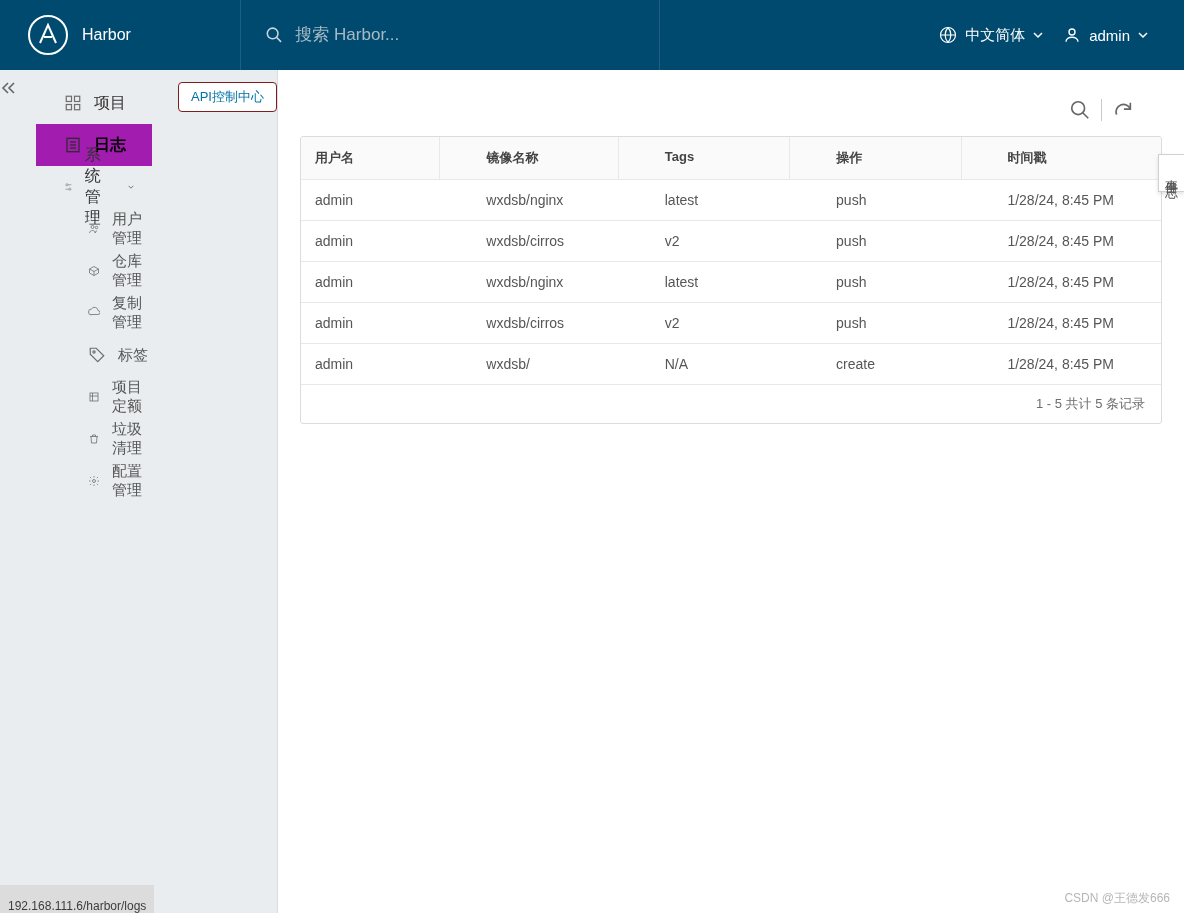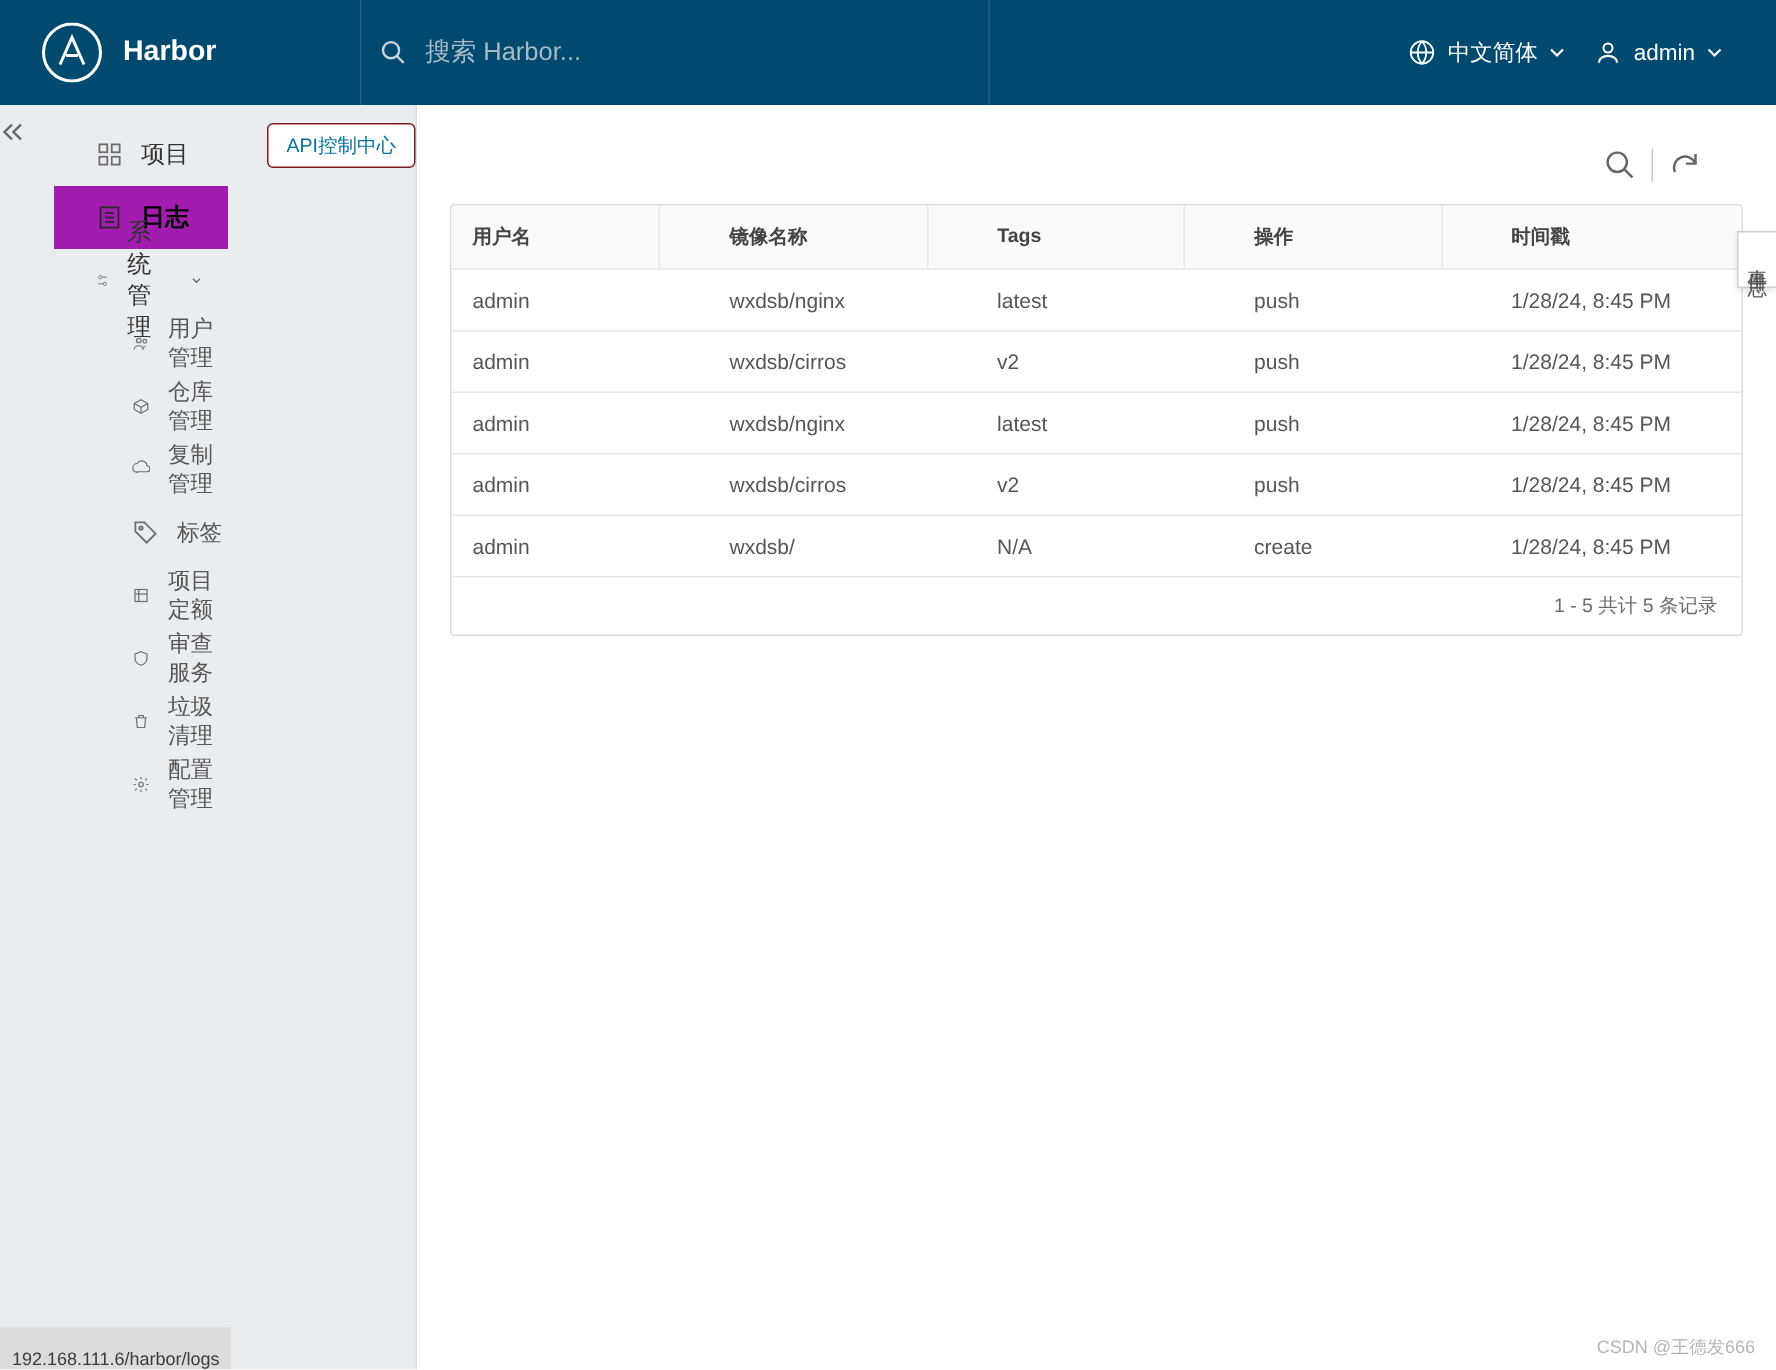--- a/index.html
+++ b/index.html
@@ -3,22 +3,22 @@
 <meta charset="utf-8">
 <style>
 * { box-sizing: border-box; margin: 0; padding: 0; }
 html, body { height: 100%; font-family: -apple-system, "Helvetica Neue", Arial, "PingFang SC", "Microsoft YaHei", sans-serif; font-size: 14px; color: #333; }
 body { display: flex; flex-direction: column; background: #fff; overflow: hidden; }
 
 
 .header { height: 70px; background: #004a70; display: flex; align-items: center; color: #fff; flex-shrink: 0; }
 .logo-section { display: flex; align-items: center; width: 240px; padding-left: 28px; gap: 14px; }
 .logo-circle { width: 40px; height: 40px; }
-.logo-text { font-size: 19px; font-weight: 700; }
-.search-section { flex: 0 0 auto; display: flex; align-items: center; height: 71px; padding: 0 12px; border-left: 1px solid rgba(255,255,255,0.12); border-right: 1px solid rgba(255,255,255,0.12); width: 420px; }
+.logo-text { font-size: 16px; font-weight: 400; }
+.search-section { flex: 0 0 auto; display: flex; align-items: center; height: 71px; padding: 0 24px; border-left: 1px solid rgba(255,255,255,0.12); border-right: 1px solid rgba(255,255,255,0.12); width: 420px; }
 .search-icon { width: 20px; height: 20px; stroke: #cbd5de; }
 .search-input { background: transparent; border: none; outline: none; color: #fff; font-size: 17px; margin-left: 12px; width: 100%; }
 .search-input::placeholder { color: #a8bac5; }
 .header-right { margin-left: auto; display: flex; align-items: center; gap: 20px; padding-right: 36px; }
 .lang-switch, .user-switch { display: flex; align-items: center; gap: 8px; cursor: pointer; font-size: 15px; }
 .globe-icon, .user-icon { width: 18px; height: 18px; stroke: #fff; }
 .chevron-down { width: 10px; height: 10px; }
 
 
 .main { flex: 1; display: flex; min-height: 0; position: relative; }
@@ -174,26 +174,20 @@
       <div class="nav-item sub">
         <svg class="ic" viewBox="0 0 24 24" stroke-width="1.6">
             <rect x="4" y="4" width="16" height="16"></rect>
             <line x1="9" y1="4" x2="9" y2="20"></line>
             <line x1="4" y1="10" x2="20" y2="10"></line>
           </svg>
         <span>项目定额</span>
       </div>
       <div class="nav-item sub">
         <svg class="ic" viewBox="0 0 24 24" stroke-width="1.6">
-            <path d="M12 3l8 3v5c0 5-3.5 9-8 10-4.5-1-8-5-8-10V6z"></path>
-          </svg>
-        <span>审查服务</span>
-      </div>
-      <div class="nav-item sub">
-        <svg class="ic" viewBox="0 0 24 24" stroke-width="1.6">
             <path d="M4 7h16M9 7V4h6v3M6 7l1 13h10l1-13"></path>
           </svg>
         <span>垃圾清理</span>
       </div>
       <div class="nav-item sub">
         <svg class="ic" viewBox="0 0 24 24" stroke-width="1.6">
             <circle cx="12" cy="12" r="3"></circle>
             <path d="M12 2v3M12 19v3M4.2 4.2l2.1 2.1M17.7 17.7l2.1 2.1M2 12h3M19 12h3M4.2 19.8l2.1-2.1M17.7 6.3l2.1-2.1"></path>
           </svg>
         <span>配置管理</span>

